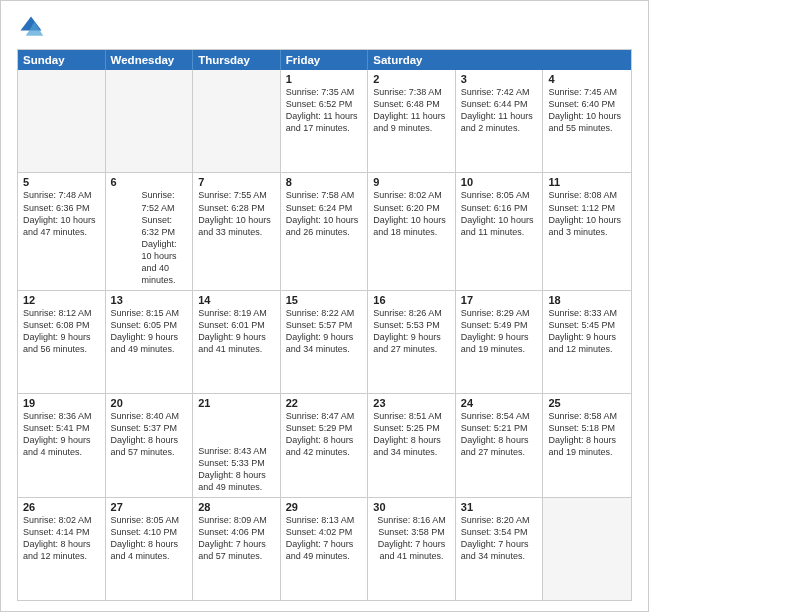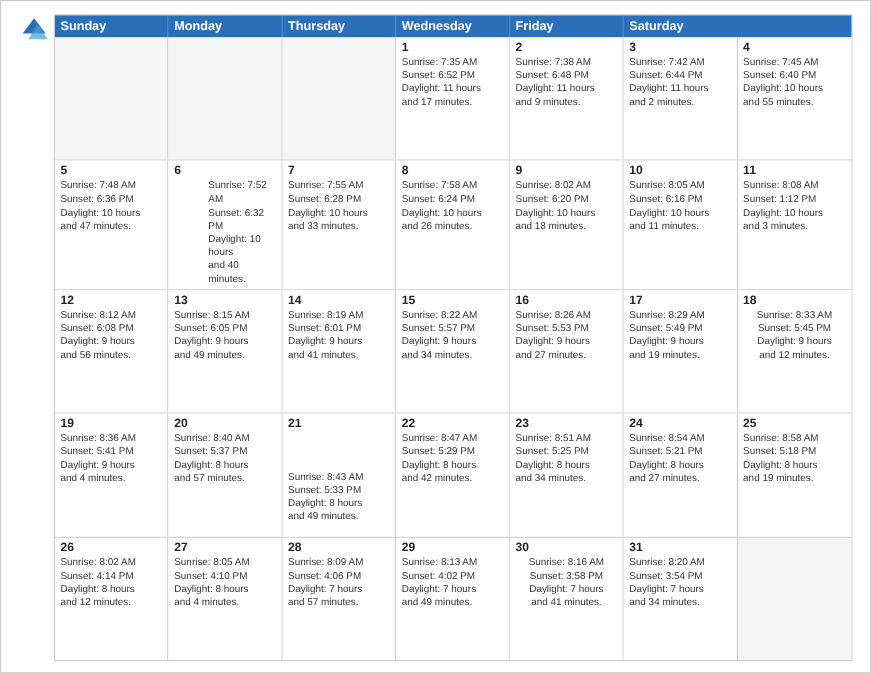--- a/index.html
+++ b/index.html
@@ -4,26 +4,26 @@
   <style>
     * { margin: 0; padding: 0; box-sizing: border-box; }
     body {
       width: 792px;
       height: 612px;
       font-family: Arial, sans-serif;
       background: #fff;
       overflow: hidden;
     }
     .page {
-      width: 792px;
+      width: 649px;
       height: 612px;
       background: #fff;
       border: 1px solid #ccc;
       display: flex;
-      flex-direction: row;
+      flex-direction: column;
       padding: 12px 16px 10px 16px;
     }
     .header {
       display: flex;
       justify-content: space-between;
       align-items: flex-start;
       margin-bottom: 8px;
     }
     .logo {
       display: flex;
@@ -136,23 +136,22 @@
     </div>
     <div class="title-block">
       <div class="title-month"></div>
       <div class="title-location"></div>
     </div>
   </div>
 
   <div class="calendar">
     <div class="cal-header">
     <div class="cal-header-cell">Sunday</div>
-        <div class="cal-header-cell">Monday</div>
+        <div class="cal-header-cell">Wednesday</div>
         <div class="cal-header-cell">Thursday</div>
-        <div class="cal-header-cell">Wednesday</div>
         <div class="cal-header-cell">Friday</div>
         <div class="cal-header-cell">Saturday</div>
       </div>
     <div class="cal-body">
     <div class="cal-row">
           <div class="cal-cell empty"></div>
           <div class="cal-cell empty"></div>
           <div class="cal-cell empty"></div>
           <div class="cal-cell">
             <span class="day-num">1</span>
@@ -272,21 +271,21 @@
           </div>
           <div class="cal-cell">
             <span class="day-num">17</span>
             <div class="cell-text" style="white-space: pre-line;">Sunrise: 8:29 AM
 Sunset: 5:49 PM
 Daylight: 9 hours
 and 19 minutes.</div>
           </div>
           <div class="cal-cell">
             <span class="day-num">18</span>
-            <div class="cell-text" style="white-space: pre-line; text-align: center;">Sunrise: 8:33 AM
+            <div class="cell-text" style="white-space: pre-line;">Sunrise: 8:33 AM
 Sunset: 5:45 PM
 Daylight: 9 hours
 and 12 minutes.</div>
           </div>
         </div>
         <div class="cal-row">
           <div class="cal-cell">
             <span class="day-num">19</span>
             <div class="cell-text" style="white-space: pre-line;">Sunrise: 8:36 AM
 Sunset: 5:41 PM

